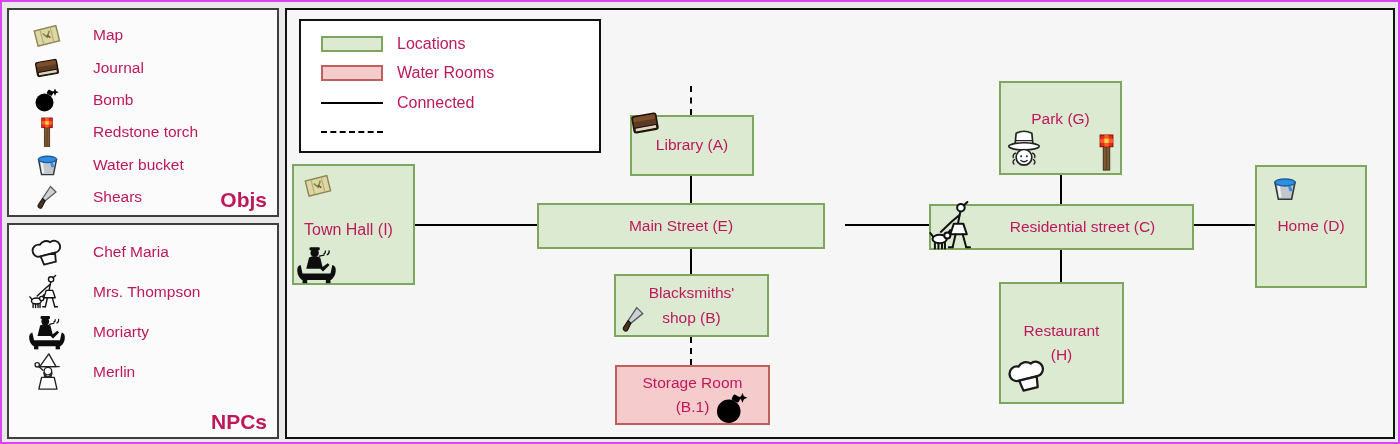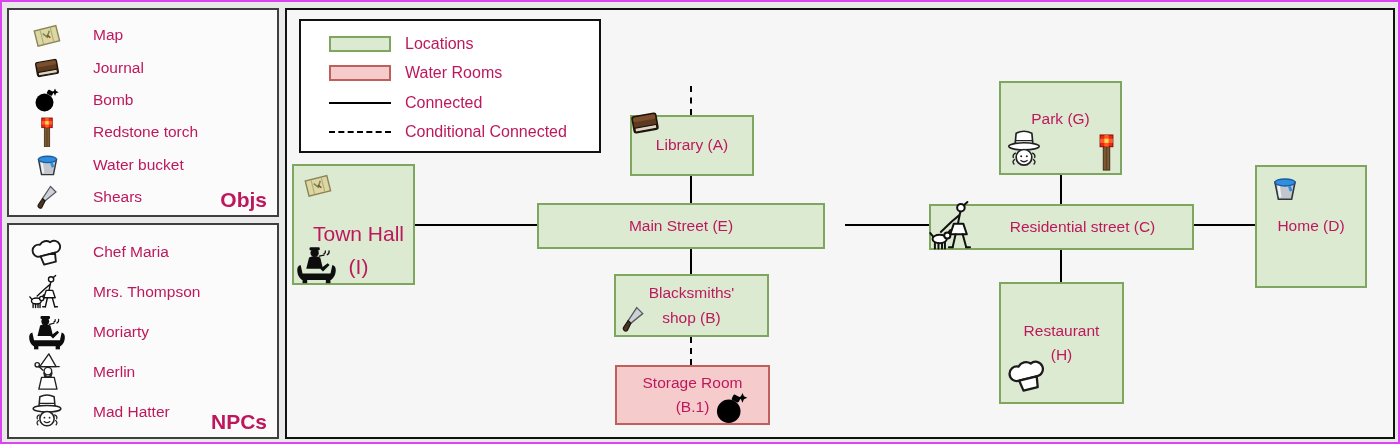--- a/index.html
+++ b/index.html
@@ -15,21 +15,21 @@
   .prow{display:flex;align-items:center;padding-left:18px;}
   .objs .prow{height:32.4px;}
   .npcs .prow{height:40px;}
   .icn{flex:0 0 40px;width:40px;display:flex;align-items:center;justify-content:center;}
   .plabel{margin-left:26px;font-size:15.5px;}
   .corner{position:absolute;right:10px;bottom:3px;font-weight:bold;font-size:21px;}
   
   .main{position:absolute;left:283px;top:6px;width:1110px;height:431px;
         background:#f6f6f6;border:2px solid #111;box-sizing:border-box;}
   .legendbox{position:absolute;left:12px;top:9px;width:302px;height:134px;box-sizing:border-box;
-             background:#fff;border:2px solid #111;padding:8px 0 0 28px;}
+             background:#fff;border:2px solid #111;padding:8px 0 0 20px;}
   .lrow{display:flex;align-items:center;height:29.5px;}
   .swatch{width:62px;height:16px;box-sizing:border-box;border:2px solid;}
   .sw-green{background:#dcead2;border-color:#7fa65e;}
   .sw-pink{background:#f6cbcb;border-color:#c0605c;}
   .sw-line{width:62px;height:0;border-top:2px solid #000;}
   .sw-dash{width:62px;height:0;border-top:2px dashed #000;}
   .llabel{margin-left:14px;font-size:16px;}
   
   .node{position:absolute;box-sizing:border-box;display:flex;flex-direction:column;
         align-items:center;justify-content:center;text-align:center;
@@ -40,21 +40,21 @@
   .n-library{left:343px;top:105px;width:124px;height:61px;}
   .n-townhall{left:5px;top:154px;width:123px;height:121px;display:block;}
   .n-mainstreet{left:250px;top:193px;width:288px;height:46px;}
   .n-blacksmiths{left:327px;top:264px;width:155px;height:63px;}
   .n-storage{left:328px;top:355px;width:155px;height:60px;}
   .n-park{left:712px;top:71px;width:123px;height:94px;justify-content:flex-start;padding-top:24px;}
   .n-residential{left:642px;top:194px;width:265px;height:46px;padding-left:42px;}
   .n-home{left:968px;top:155px;width:112px;height:123px;}
   .n-restaurant{left:712px;top:272px;width:125px;height:122px;}
   .floaticon{position:absolute;display:flex;}
-  .th-label{position:absolute;left:10px;top:52px;font-size:21px;}
+  .th-label{position:absolute;left:10px;top:52px;font-size:16px;}
   
   .edge{position:absolute;}
   .eh{height:0;border-top:2px solid #000;}
   .ev{width:0;border-left:2px solid #000;}
   .evd{width:0;border-left:2px dashed #000;}
 </style>
 </head>
 <body>
 
 <svg width="0" height="0" style="position:absolute" xmlns="http://www.w3.org/2000/svg" xmlns:xlink="http://www.w3.org/1999/xlink" aria-hidden="true">
@@ -243,28 +243,20 @@
         <span class="plabel">Moriarty</span>
       </div>
       <div class="prow">
         <span class="icn">
             <svg width="34" height="38">
               <use href="#i-wizard" xlink:href="#i-wizard"></use>
             </svg>
           </span>
         <span class="plabel">Merlin</span>
       </div>
-      <div class="prow">
-        <span class="icn">
-            <svg width="36" height="40">
-              <use href="#i-tophat" xlink:href="#i-tophat"></use>
-            </svg>
-          </span>
-        <span class="plabel">Mad Hatter</span>
-      </div>
     </div>
     <div class="corner">NPCs</div>
   </div>
 
   <div class="main">
 
     <div class="legendbox">
       <div class="lrow">
         <span class="swatch sw-green"></span>
         <span class="llabel">Locations</span>
@@ -272,21 +264,20 @@
       <div class="lrow">
         <span class="swatch sw-pink"></span>
         <span class="llabel">Water Rooms</span>
       </div>
       <div class="lrow">
         <span class="sw-line"></span>
         <span class="llabel">Connected</span>
       </div>
       <div class="lrow">
         <span class="sw-dash"></span>
-        <span class="llabel">Conditional Connected</span>
       </div>
     </div>
 
     <div class="edge evd" style="left:403px;top:76px;height:29px;"></div>
     <div class="edge ev" style="left:403px;top:166px;height:27px;"></div>
     <div class="edge eh" style="left:128px;top:214px;width:122px;"></div>
     <div class="edge ev" style="left:403px;top:239px;height:25px;"></div>
     <div class="edge evd" style="left:403px;top:327px;height:28px;"></div>
     <div class="edge eh" style="left:558px;top:214px;width:85px;"></div>
     <div class="edge ev" style="left:773px;top:165px;height:29px;"></div>

